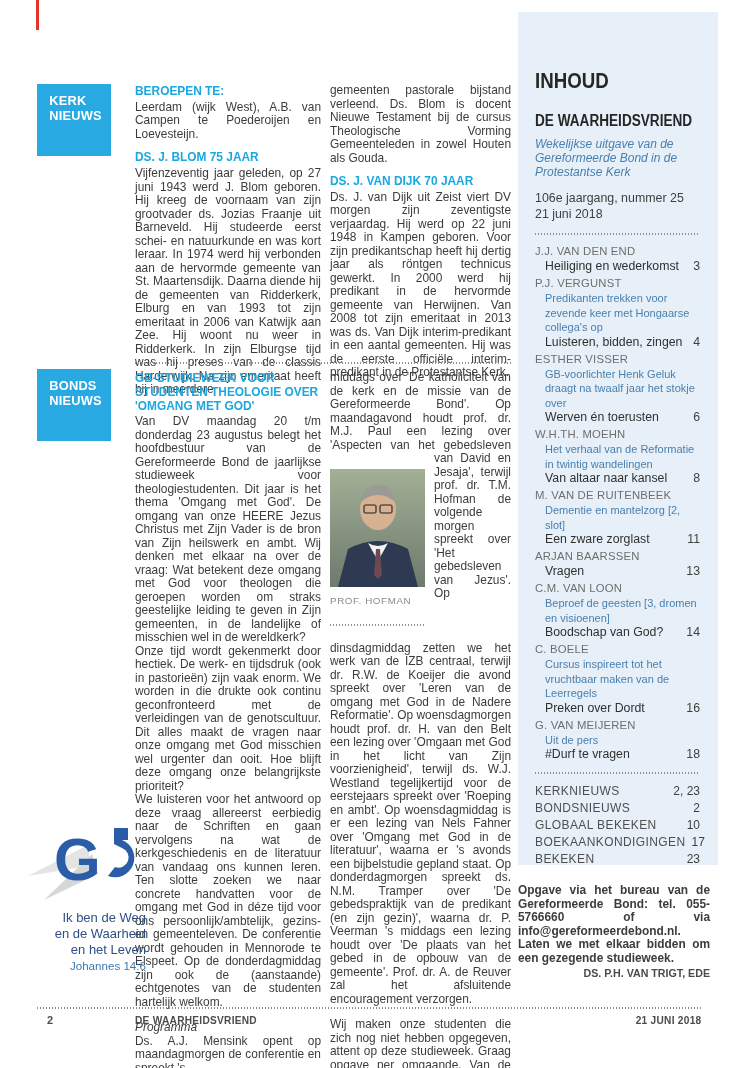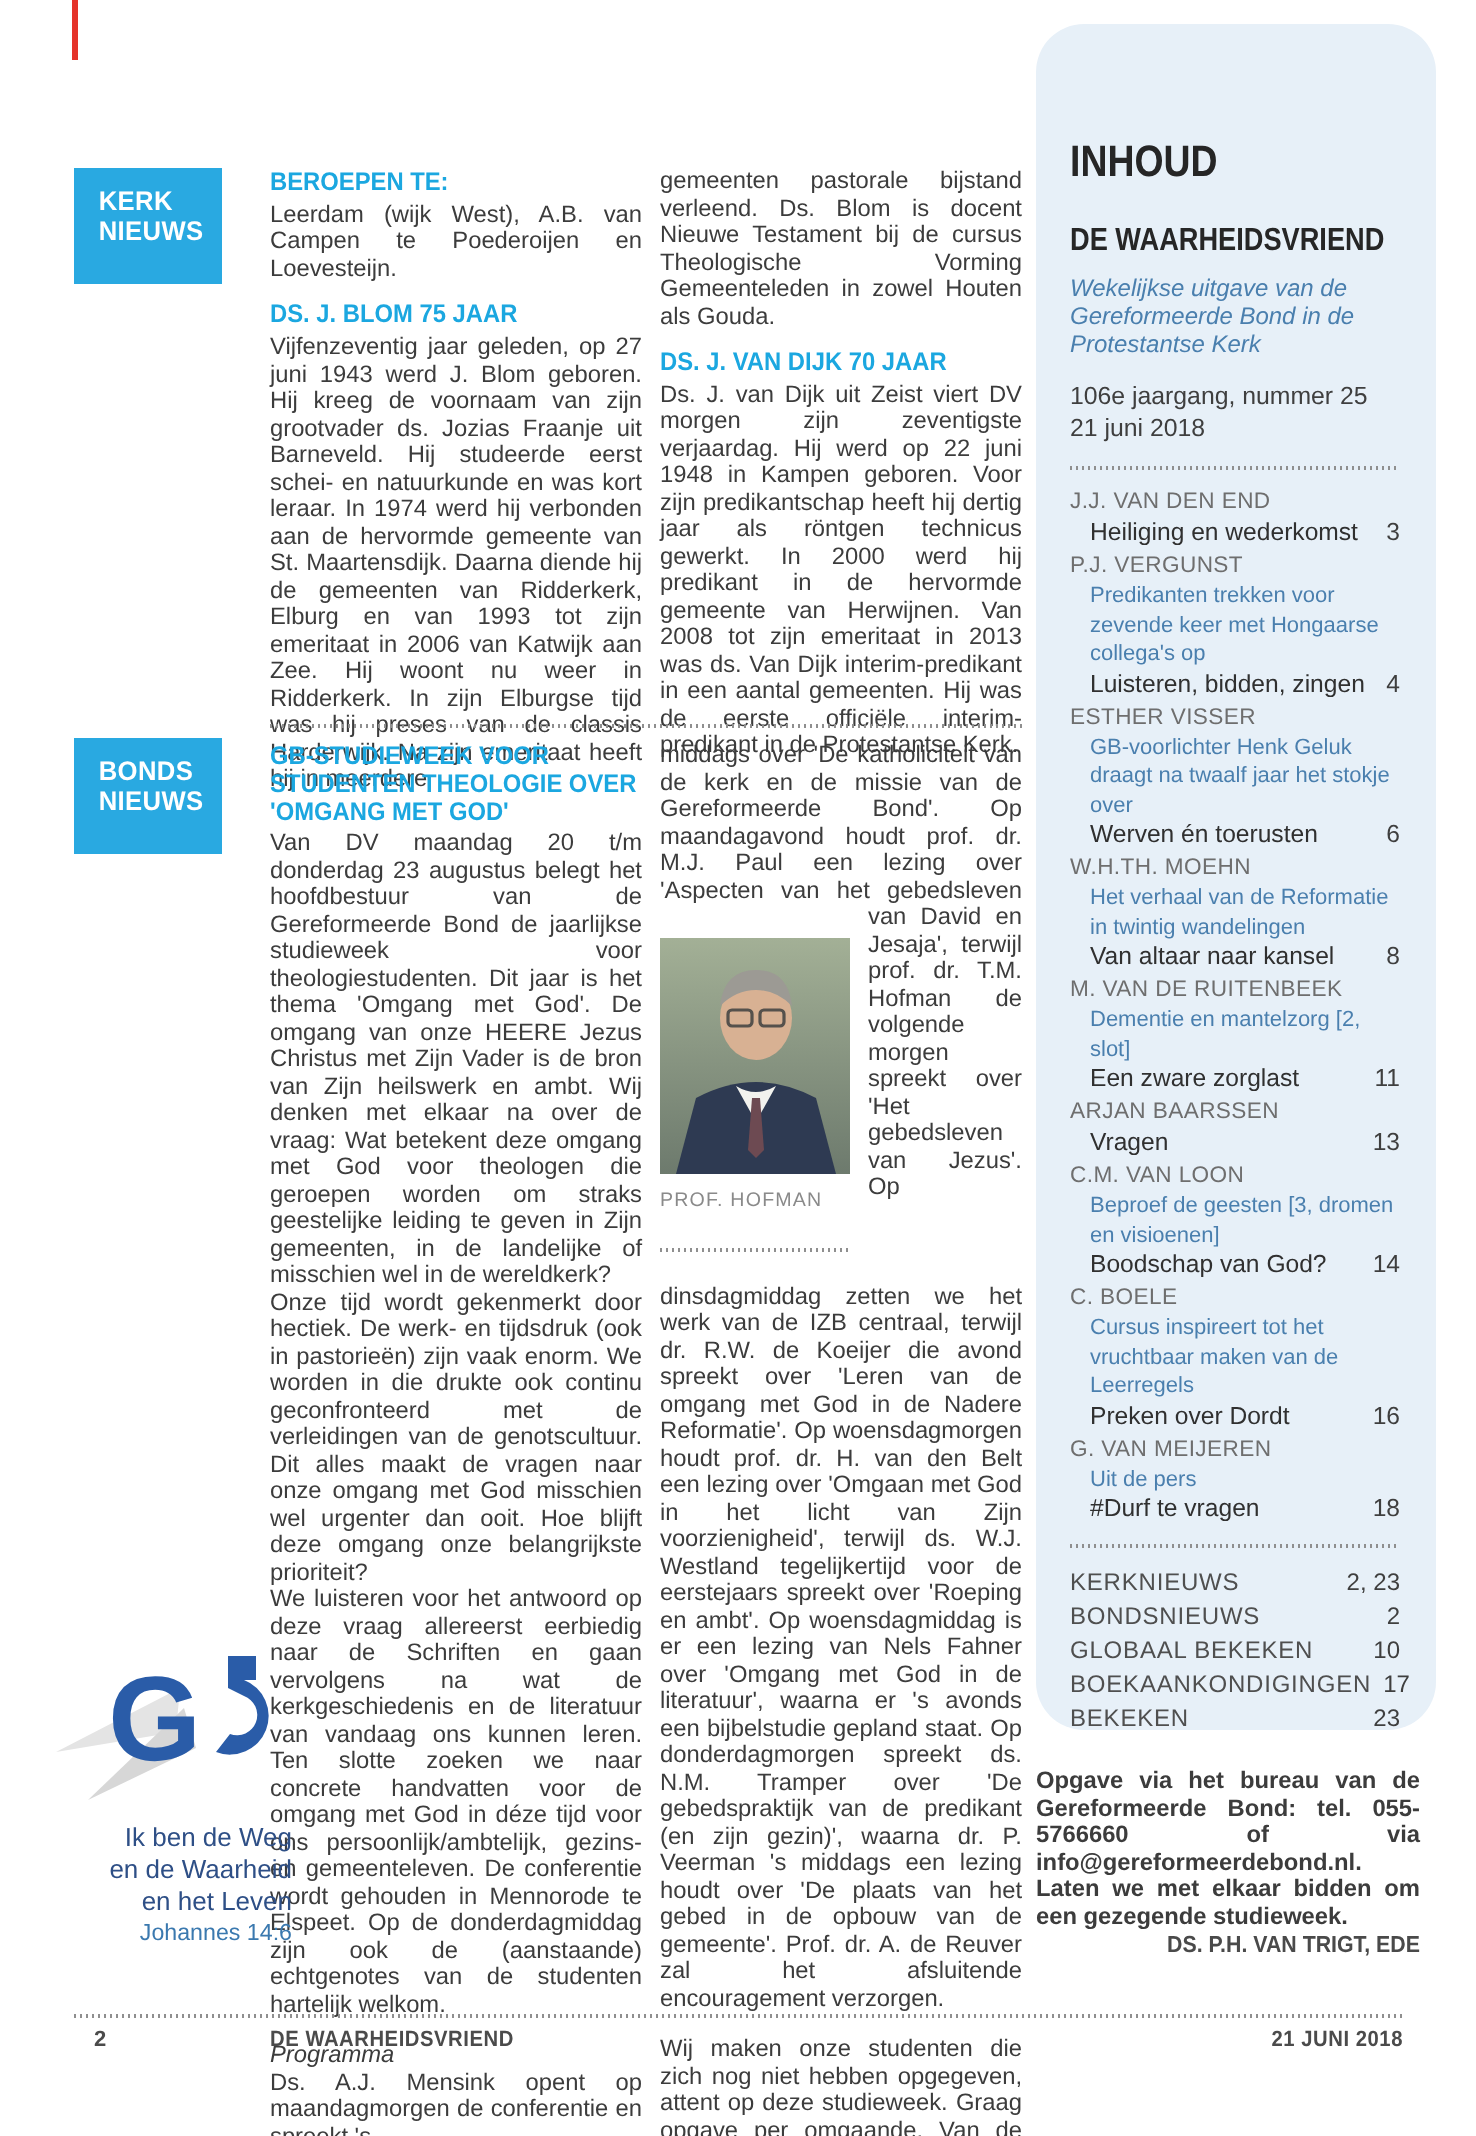--- a/index.html
+++ b/index.html
@@ -3,21 +3,21 @@
 <meta charset="utf-8">
 <style>
   html,body{margin:0;padding:0;background:#ffffff;}
   .page{position:relative;width:738px;height:1068px;background:#ffffff;overflow:hidden;
         font-family:"Liberation Sans",sans-serif;color:#3c3c3c;}
 
   
   .dotted{height:2px;background:repeating-linear-gradient(90deg,#8f8f8f 0 1px,transparent 1px 3px);}
 
   
-  .rail-box{position:absolute;left:37px;width:74px;height:58px;background:#29a9e1;}
+  .rail-box{position:absolute;left:37px;width:74px;height:72px;background:#29a9e1;}
   .rail-box span{display:block;padding:9px 0 0 13px;color:#fff;font-weight:bold;
                  font-size:13.5px;line-height:15px;white-space:pre-line;
                  transform:scaleX(0.95);transform-origin:0 0;letter-spacing:0.2px;}
 
   
   .col{position:absolute;top:84px;}
   .c1{left:135px;width:186px;}
   .c2{left:330px;width:181px;}
   .body{font-size:11.9px;line-height:13.5px;text-align:justify;color:#3c3c3c;
         white-space:pre-line;hyphens:auto;-webkit-hyphens:auto;margin:0 0 9px 0;}
@@ -30,21 +30,21 @@
   .programma-label{font-style:italic;font-size:11.9px;line-height:13.5px;margin:12px 0 0 0;}
   .lastp{margin-top:12px;}
 
   
   figure.hofman{float:left;width:95px;margin:3px 9px 2px 0;padding:0;}
   figure.hofman figcaption{font-size:9.8px;letter-spacing:0.6px;color:#8a8a8a;margin:4px 0 3px 0;}
   figure.hofman .dotted{width:95px;}
 
   
   .panel{position:absolute;left:518px;top:12px;width:200px;height:853px;background:#e7f0f8;
-         box-sizing:border-box;padding:56px 18px 0 17px;border-radius:24px;}
+         box-sizing:border-box;padding:56px 18px 0 17px;}
   .panel-title{font-size:22px;font-weight:bold;color:#262626;margin:0 0 18px 0;
                transform:scaleX(0.85);transform-origin:0 0;}
   .panel-brand{font-size:16px;font-weight:bold;color:#262626;margin:0 0 7px 0;
                transform:scaleX(0.85);transform-origin:0 0;white-space:nowrap;}
   .panel-tagline{font-style:italic;font-size:12px;line-height:14px;color:#4a7fae;margin:0 0 11px 0;}
   .panel-edition{font-size:12.4px;line-height:16px;color:#3f3f3f;margin:0 0 11px 0;white-space:pre-line;}
   .panel .dotted{margin:0 0 9px 0;}
   .toc-entry{margin-bottom:2px;}
   .toc-author{font-size:11.3px;line-height:15px;color:#6e6e6e;letter-spacing:0.2px;}
   .toc-sub{font-size:11px;line-height:14.5px;color:#4a7fae;padding-left:10px;}

